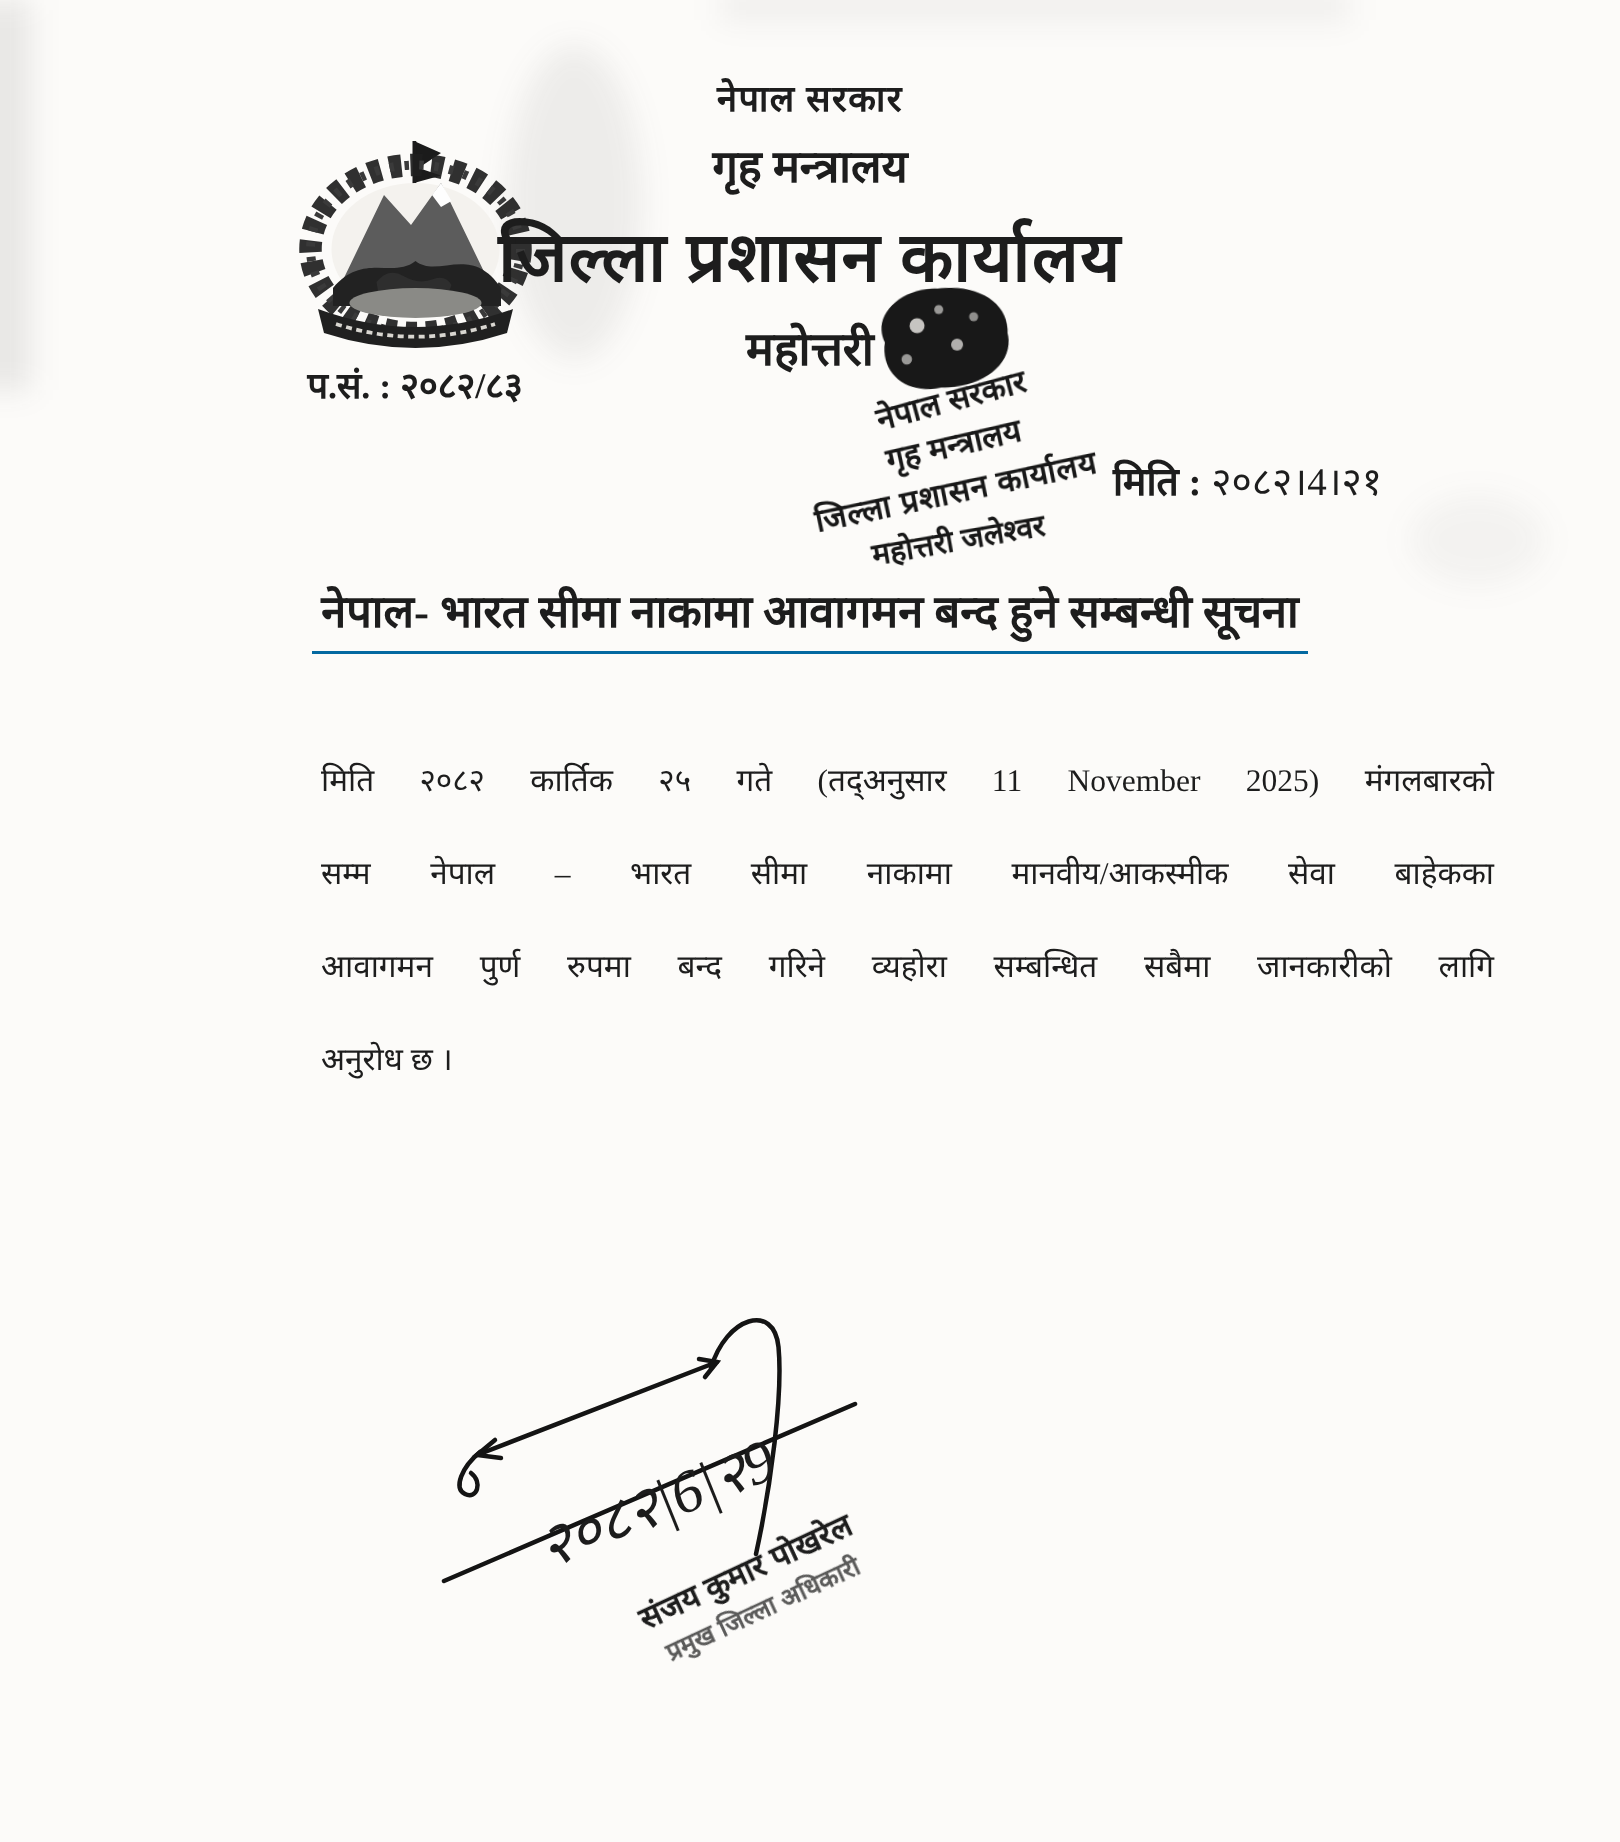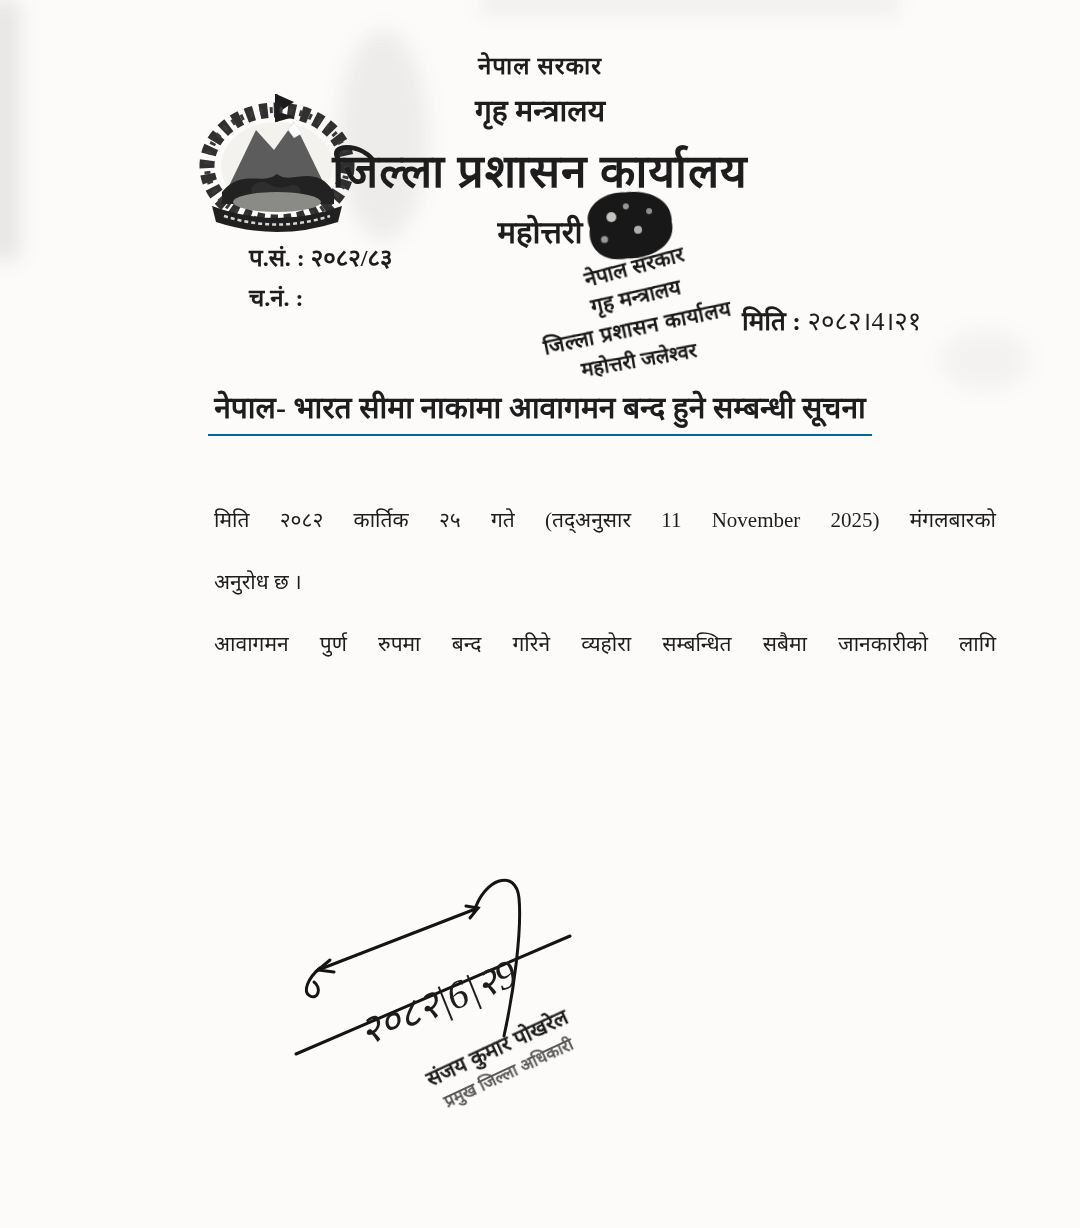--- a/index.html
+++ b/index.html
@@ -19,21 +19,21 @@
   
   .letterhead{position:absolute;left:0;top:48px;width:100%;text-align:center;}
   .gov-line{font-size:24px;font-weight:bold;letter-spacing:1px;}
   .ministry-line{font-size:30px;font-weight:bold;margin-top:8px;}
   .office-line{font-size:46px;font-weight:bold;margin-top:8px;letter-spacing:1px;}
   .district-line{font-size:31px;font-weight:bold;margin-top:10px;}
 
   .emblem{position:absolute;left:196px;top:88px;width:162px;height:152px;}
 
   
-  .refblock{position:absolute;left:205px;top:238px;font-size:24px;font-weight:bold;line-height:40px;margin-left:44px;}
+  .refblock{position:absolute;left:205px;top:238px;font-size:24px;font-weight:bold;line-height:40px;}
   .dateblock{position:absolute;left:742px;top:302px;font-size:26px;}
   .dateblock .lbl{font-weight:bold;}
 
   
   .seal{position:absolute;left:505px;top:186px;width:260px;height:200px;
     transform:rotate(-3deg);z-index:3;color:#181818;filter:blur(.35px);}
   .seal .blob{position:absolute;left:70px;top:0;width:110px;height:78px;}
   .seal .sline{position:absolute;width:100%;text-align:center;font-weight:bold;
     font-family:"Liberation Sans","DejaVu Sans",sans-serif;}
   .s1{top:66px;font-size:21px;transform:rotate(-12deg);}
@@ -95,23 +95,20 @@
   <div class="ministry-line">गृह मन्त्रालय</div>
   <div class="office-line">जिल्ला प्रशासन कार्यालय</div>
   <div class="district-line">महोत्तरी</div>
 </div>
 
 <div class="refblock">
   <div>
     <span>प.सं. :</span>
     <span>२०८२/८३</span>
   </div>
-  <div>
-    <span>च.नं. :</span>
-  </div>
 </div>
 
 <div class="seal">
   <svg class="blob" viewBox="0 0 110 78">
     <path d="M18,40 C10,22 30,4 55,6 C82,4 102,18 100,38 C104,58 82,74 54,72 C30,76 14,60 18,40 Z" fill="#181818"></path>
     <circle cx="40" cy="30" r="5" fill="#f2f0ec" opacity=".8"></circle>
     <circle cx="66" cy="44" r="4" fill="#f2f0ec" opacity=".7"></circle>
     <circle cx="55" cy="20" r="3" fill="#f2f0ec" opacity=".6"></circle>
     <circle cx="32" cy="52" r="3.5" fill="#f2f0ec" opacity=".6"></circle>
     <circle cx="78" cy="26" r="3" fill="#f2f0ec" opacity=".55"></circle>
@@ -126,22 +123,23 @@
   <span class="lbl">मिति :</span>
   <span>२०८२।4।२१</span>
 </div>
 
 <div class="notice-title">
   <span>नेपाल- भारत सीमा नाकामा आवागमन बन्द हुने सम्बन्धी सूचना</span>
 </div>
 
 <div class="body-text">
   <div class="bline">मिति २०८२ कार्तिक २५ गते (तद्अनुसार 11 November 2025) मंगलबारको</div>
+  <div class="bline">सम्म नेपाल – भारत सीमा नाकामा मानवीय/आकस्मीक सेवा बाहेकका</div>
+  <div class="bline">आवागमन पुर्ण रुपमा बन्द गरिने व्यहोरा सम्बन्धित सबैमा जानकारीको लागि</div>
   <div class="bline last">अनुरोध छ ।</div>
-  <div class="bline">आवागमन पुर्ण रुपमा बन्द गरिने व्यहोरा सम्बन्धित सबैमा जानकारीको लागि</div>
 </div>
 
 <svg class="signature-svg" viewBox="0 0 610 215">
 
   <path d="M18,194 L292,76" stroke="#141414" stroke-width="3" fill="none" stroke-linecap="round"></path>
 
   <path d="M40,110 L200,48" stroke="#141414" stroke-width="3" fill="none" stroke-linecap="round"></path>
   <path d="M52,100 L40,110 L56,112" stroke="#141414" stroke-width="3" fill="none" stroke-linecap="round"></path>
   <path d="M188,46 L200,48 L192,58" stroke="#141414" stroke-width="3" fill="none" stroke-linecap="round"></path>
 

